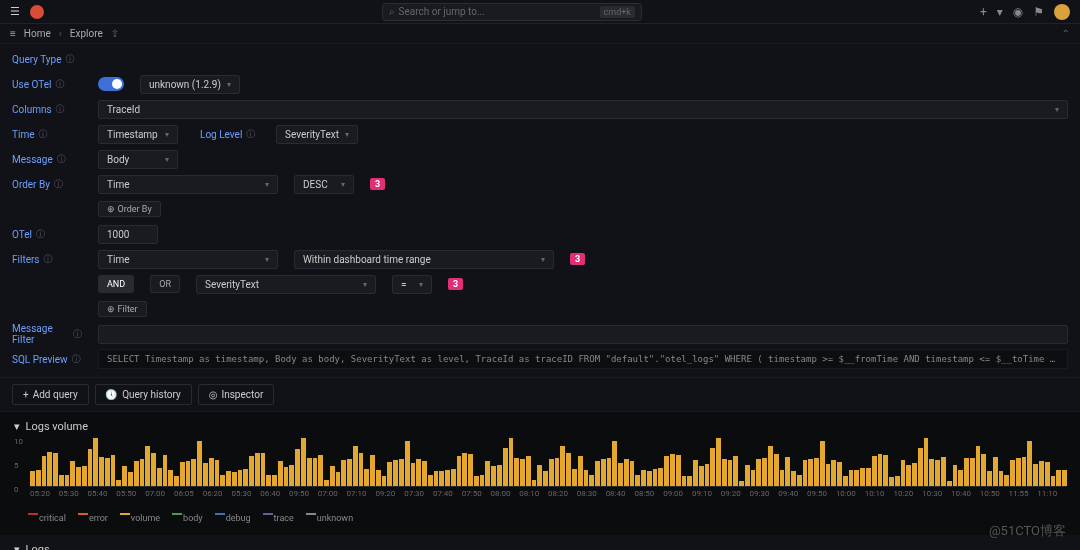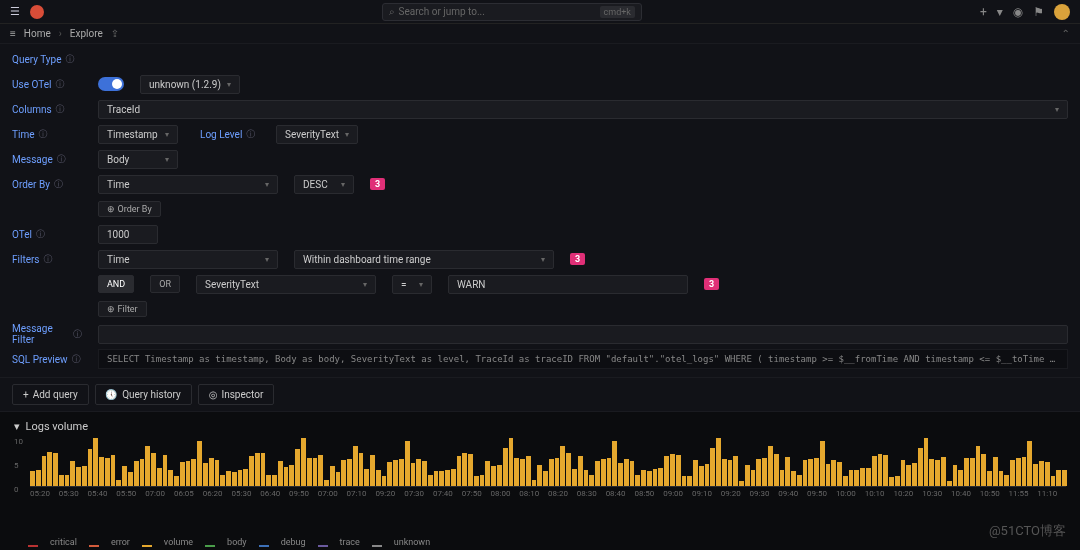--- a/index.html
+++ b/index.html
@@ -35,21 +35,21 @@
 .act-btn { padding: 4px 10px; background: #111217; border: 1px solid #2a2b30; font-size: 10px; color: #ccc; border-radius: 2px; display: flex; align-items: center; gap: 4px; cursor: pointer; }
 .section-hdr { padding: 8px 14px 4px; font-size: 11px; color: #ccc; display: flex; align-items: center; gap: 6px; }
 .chart-area { height: 72px; padding: 0 14px 2px; position: relative; }
 .y-axis { position: absolute; left: 14px; top: 0; font-size: 8px; color: #666; }
 .y-axis div { height: 24px; }
 .bars { margin-left: 16px; height: 50px; display: flex; align-items: flex-end; gap: 1px; border-bottom: 1px solid #2a2b30; }
 .bar { flex: 1; background: #e5a82e; min-width: 1px; }
 .x-axis { margin-left: 16px; display: flex; font-size: 8px; color: #666; padding-top: 2px; }
 .x-axis span { flex: 1; }
 .legend { display: flex; gap: 12px; padding: 4px 28px; font-size: 9px; color: #888; }
-.legend-item { display: flex; align-items: flex-end; gap: 12px; margin-top: 24px; }
+.legend-item { display: flex; align-items: flex-start; gap: 1px; }
 .legend-sw { width: 10px; height: 2px; }
 .logs-panel { background: #111217; margin-top: 8px; }
 .watermark { position: fixed; right: 14px; bottom: 10px; color: #555; font-size: 13px; }
 </style>
 </head>
 <body>
 
 <div class="topbar">
   <span>☰</span>
   <div class="logo"></div>
@@ -188,23 +188,20 @@
     <div class="label-cell"></div>
     <div class="op-btn active">AND</div>
     <div class="op-btn">OR</div>
     <div class="sel wide">
         <span>SeverityText</span>
         <span class="chev">▾</span>
       </div>
     <div class="sel" style="min-width:40px">
         <span>=</span>
         <span class="chev">▾</span>
-      </div>
-    <div class="sel" style="min-width:240px">
-        <span>WARN</span>
       </div>
     <span class="badge">3</span>
   </div>
   <div class="qrow">
       <div class="label-cell"></div>
       <div class="small-btn">⊕ <span>Filter</span></div>
     </div>
 
   <div class="qrow">
     <div class="label-cell">

